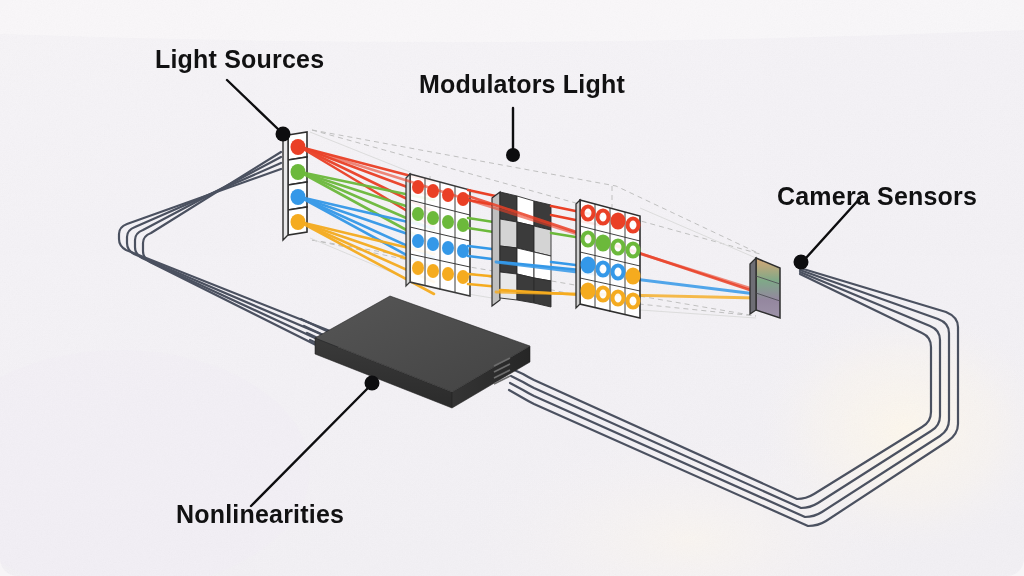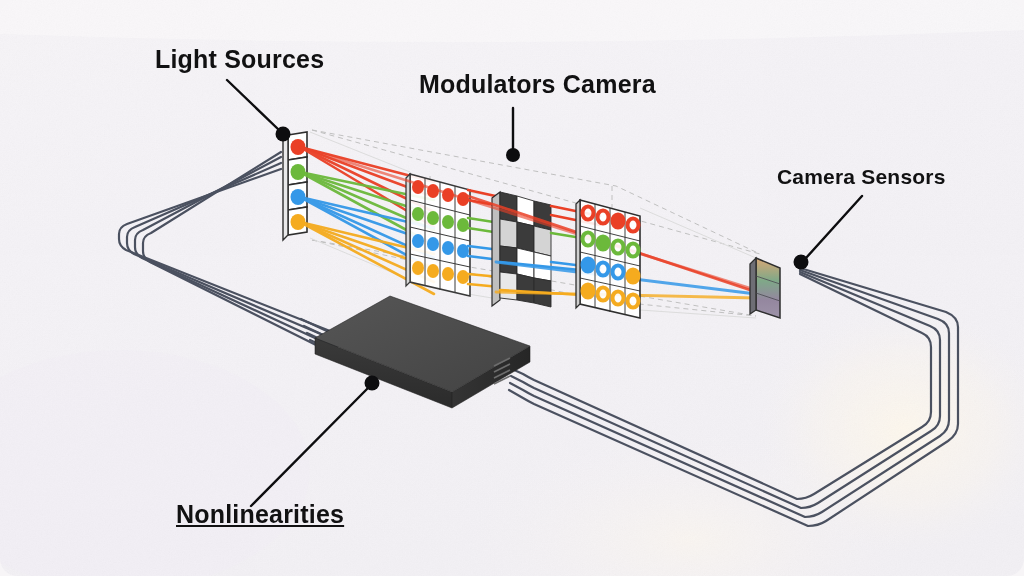--- a/index.html
+++ b/index.html
@@ -14,22 +14,22 @@
   .lbl{
     position:absolute;
     font-family:"Liberation Sans",sans-serif;
     font-weight:700;
     color:#111112;
     white-space:nowrap;
     letter-spacing:0.2px;
   }
   #lbl-light{left:155px;top:45px;font-size:25px;}
   #lbl-mod{left:419px;top:70px;font-size:25px;}
-  #lbl-cam{left:777px;top:165px;font-size:21px;}
-  #lbl-non{left:176px;top:500px;font-size:25px;text-decoration:underline;}
+  #lbl-cam{left:777px;top:182px;font-size:25px;}
+  #lbl-non{left:176px;top:500px;font-size:25px;}
 </style>
 </head>
 <body>
 
 <div id="stage">
 
   <svg id="bg" viewBox="0 0 1024 576">
     <defs>
       <linearGradient id="bgGrad" x1="0" y1="0" x2="0.35" y2="1">
         <stop offset="0%" stop-color="#f6f4f7"></stop>
@@ -375,17 +375,17 @@
     </g>
     <g fill="#0d0d0f">
       <circle cx="283" cy="134" r="7.5"></circle>
       <circle cx="513" cy="155" r="7"></circle>
       <circle cx="801" cy="262" r="7.5"></circle>
       <circle cx="372" cy="383" r="7.5"></circle>
     </g>
   </svg>
 
   <div class="lbl" id="lbl-light">Light Sources</div>
-  <div class="lbl" id="lbl-mod">Modulators Camera</div>
+  <div class="lbl" id="lbl-mod">Modulators Light</div>
   <div class="lbl" id="lbl-cam">Camera Sensors</div>
   <div class="lbl" id="lbl-non">Nonlinearities</div>
 
 </div>
 
 </body></html>

